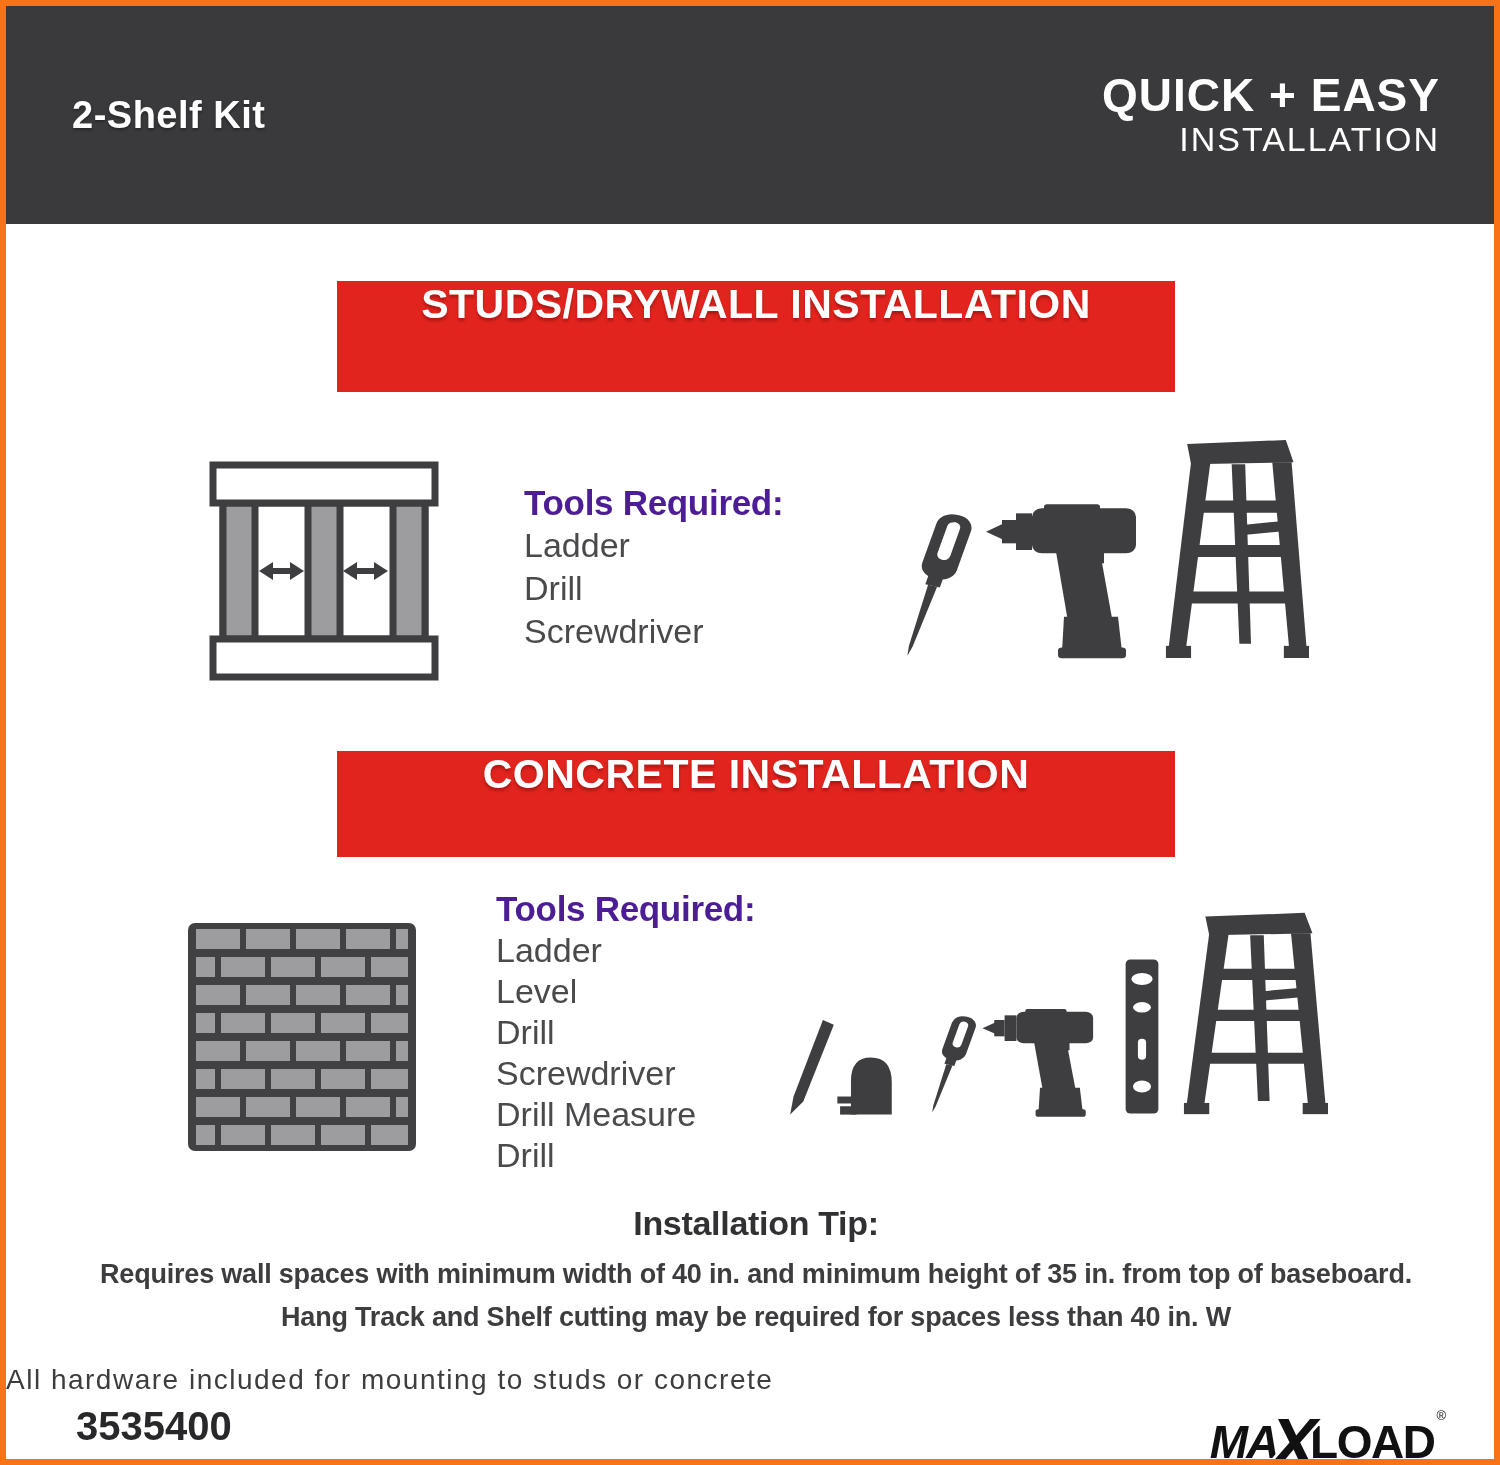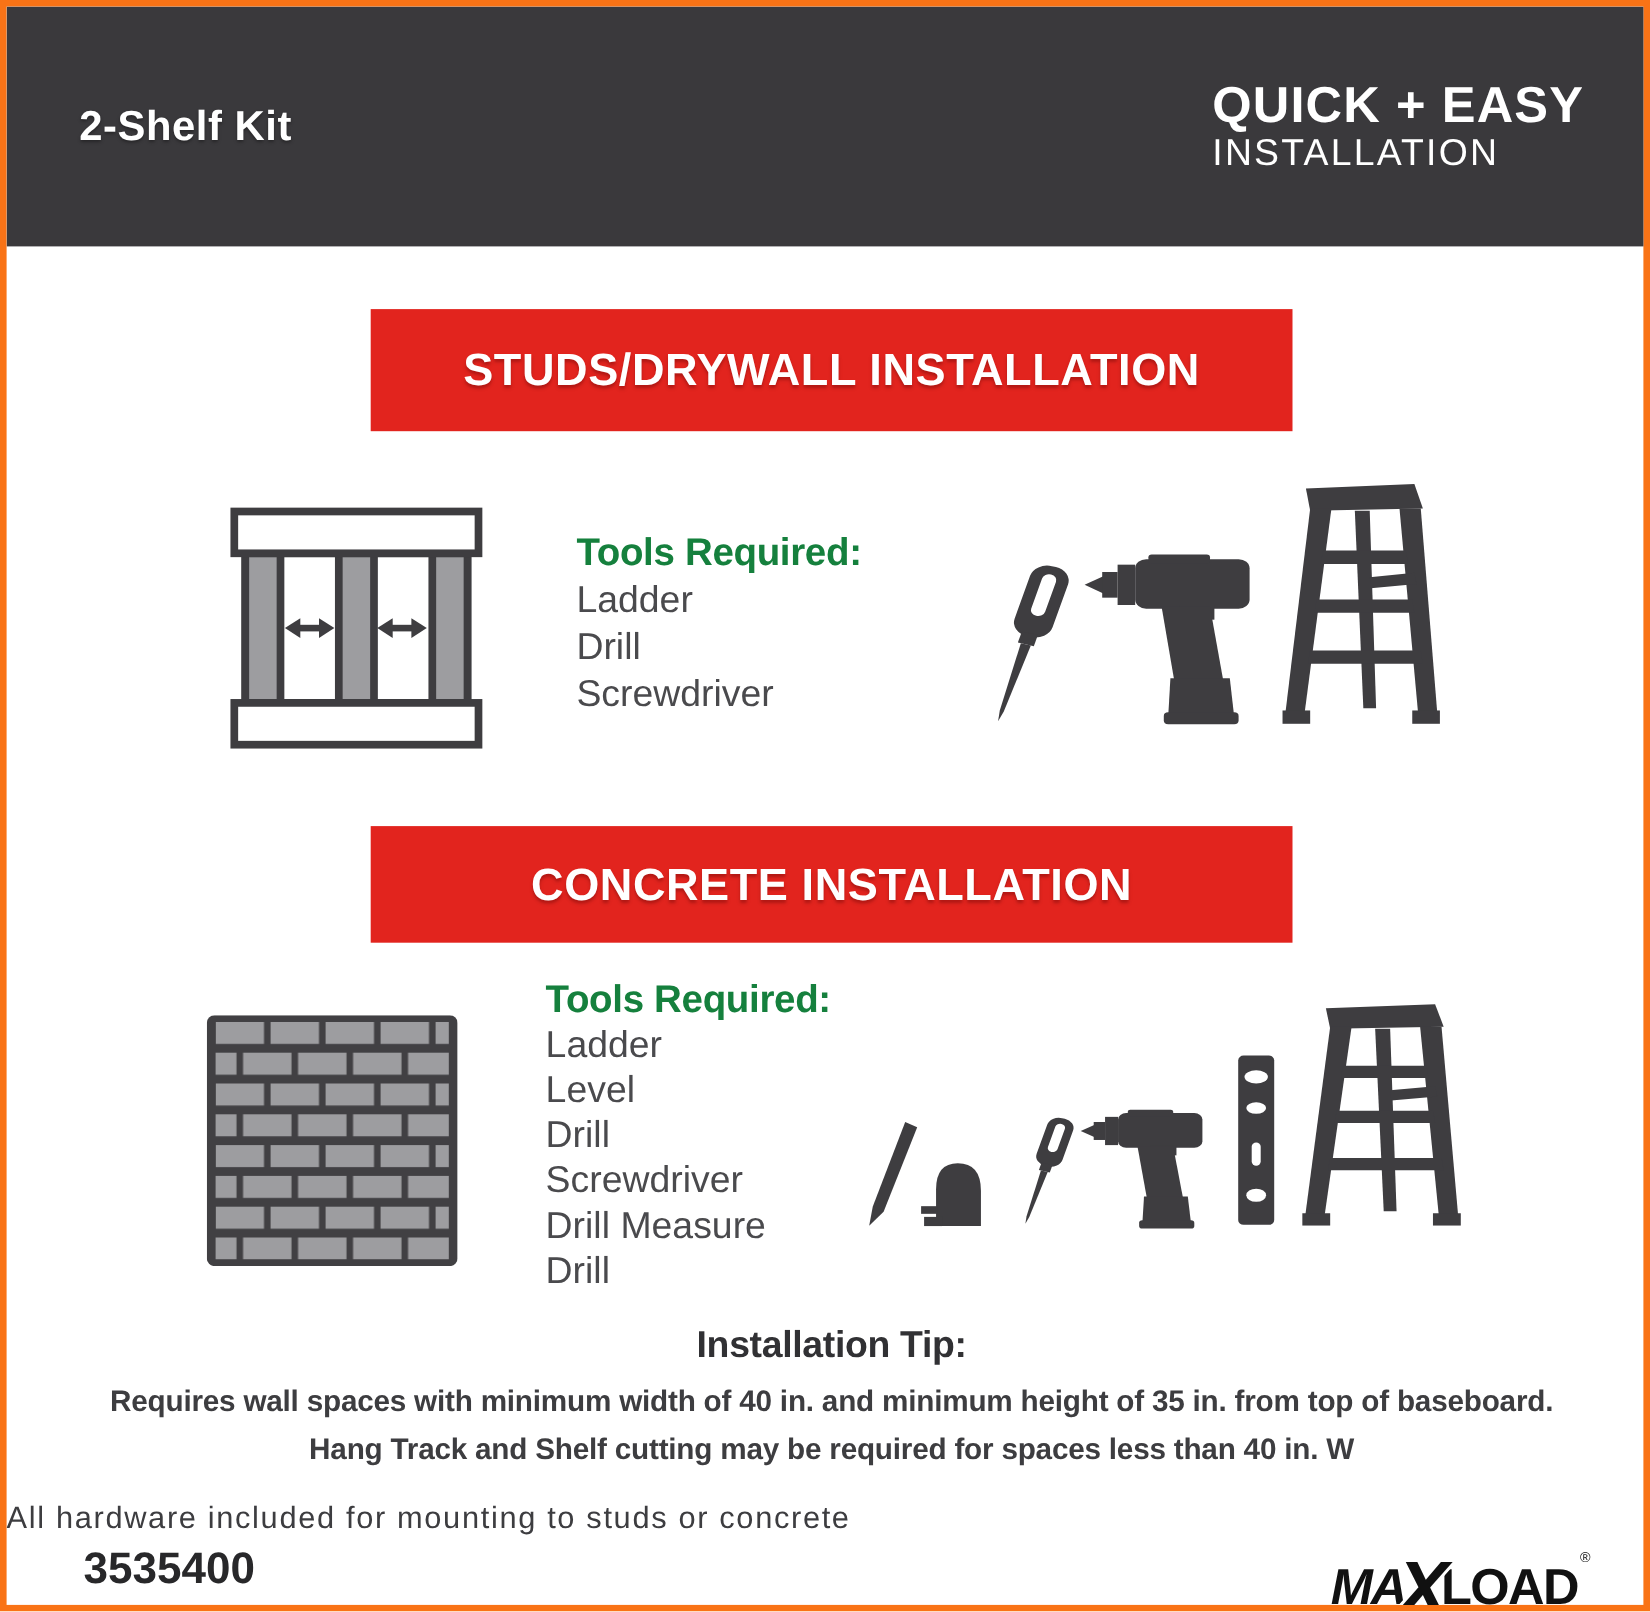--- a/index.html
+++ b/index.html
@@ -9,39 +9,39 @@
     border:6px solid #f97316;box-sizing:border-box;
   }
   
   .header{
     position:absolute;left:0;top:0;width:1500px;height:218px;background:#3a393c;
     display:flex;align-items:center;justify-content:space-between;
     padding:0 66px;box-sizing:border-box;
   }
   .product-title{color:#fff;font-size:38px;font-weight:700;letter-spacing:.5px;
     text-shadow:0 2px 3px rgba(0,0,0,.35);}
-  .tagline{color:#fff;}
+  .tagline{text-align:right;color:#fff;}
   .tagline-top{font-size:46px;font-weight:800;letter-spacing:1px;line-height:1.05;}
   .tagline-bottom{font-size:34px;font-weight:400;letter-spacing:2px;line-height:1.1;margin-top:2px;}
   
   .banner{
     position:absolute;left:331px;width:838px;background:#e2241e;
-    display:flex;align-items:center;justify-content:center;
+    display:flex;justify-content:center;
   }
   .banner-1{top:275px;height:111px;}
   .banner-2{top:745px;height:106px;}
   .banner span{
     color:#fff;font-size:41px;font-weight:700;letter-spacing:.5px;
     text-shadow:0 3px 3px rgba(80,0,0,.35);
   }
   
   .tools-block{position:absolute;color:#4a4a4d;}
   .tools-1{left:518px;top:476px;}
   .tools-2{left:490px;top:882px;}
-  .tools-heading{font-size:35px;font-weight:700;color:#15803d;line-height:42px;letter-spacing:-.3px;}
+  .tools-heading{font-size:35px;font-weight:700;color:#4c1d95;line-height:42px;letter-spacing:-.3px;}
   .tools-1 .tool-item{font-size:34px;font-weight:400;line-height:43px;}
   .tools-2 .tool-item{font-size:34px;font-weight:400;line-height:41px;}
   
   .icon{position:absolute;color:#3e3d40;}
   .icon svg{display:block;width:100%;height:100%;}
   .studs-icon{left:195px;top:453px;width:246px;height:224px;}
   .brick-icon{left:182px;top:917px;width:228px;height:228px;}
   .sd1{left:885px;top:505px;width:85px;height:150px;}
   .drill1{left:978px;top:494px;width:160px;height:160px;}
   .ladder1{left:1158px;top:432px;width:145px;height:222px;}

